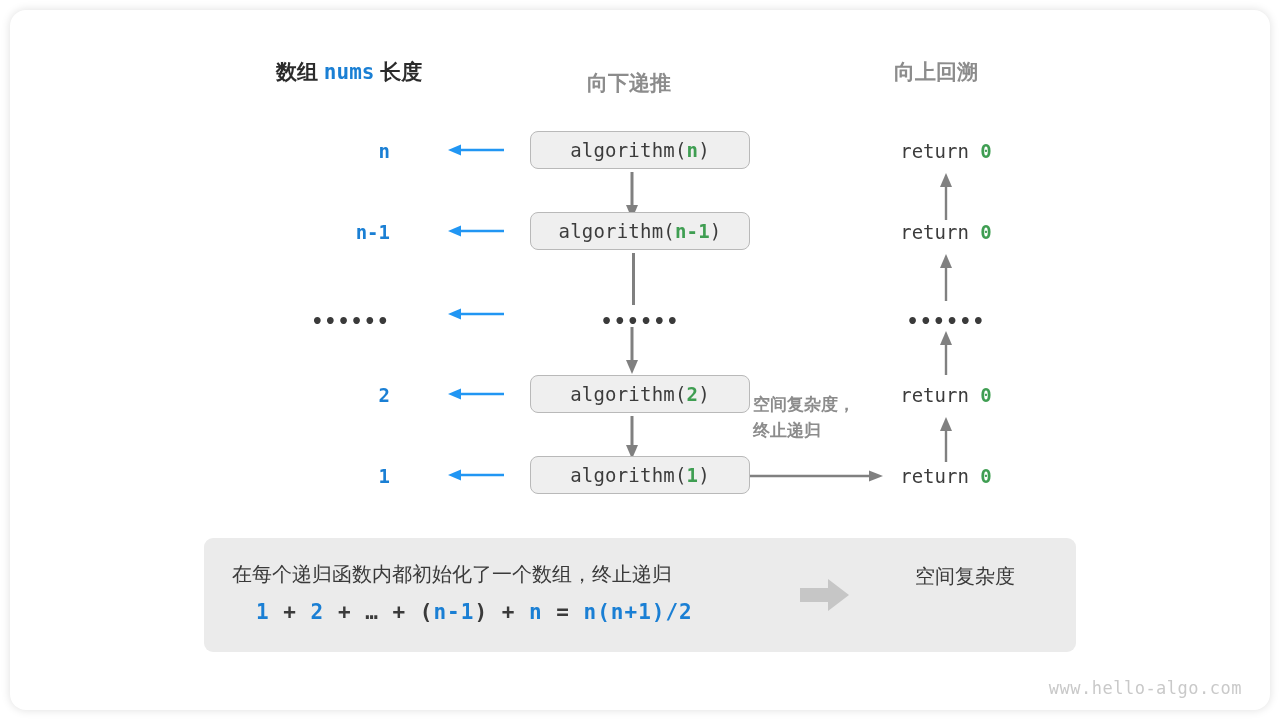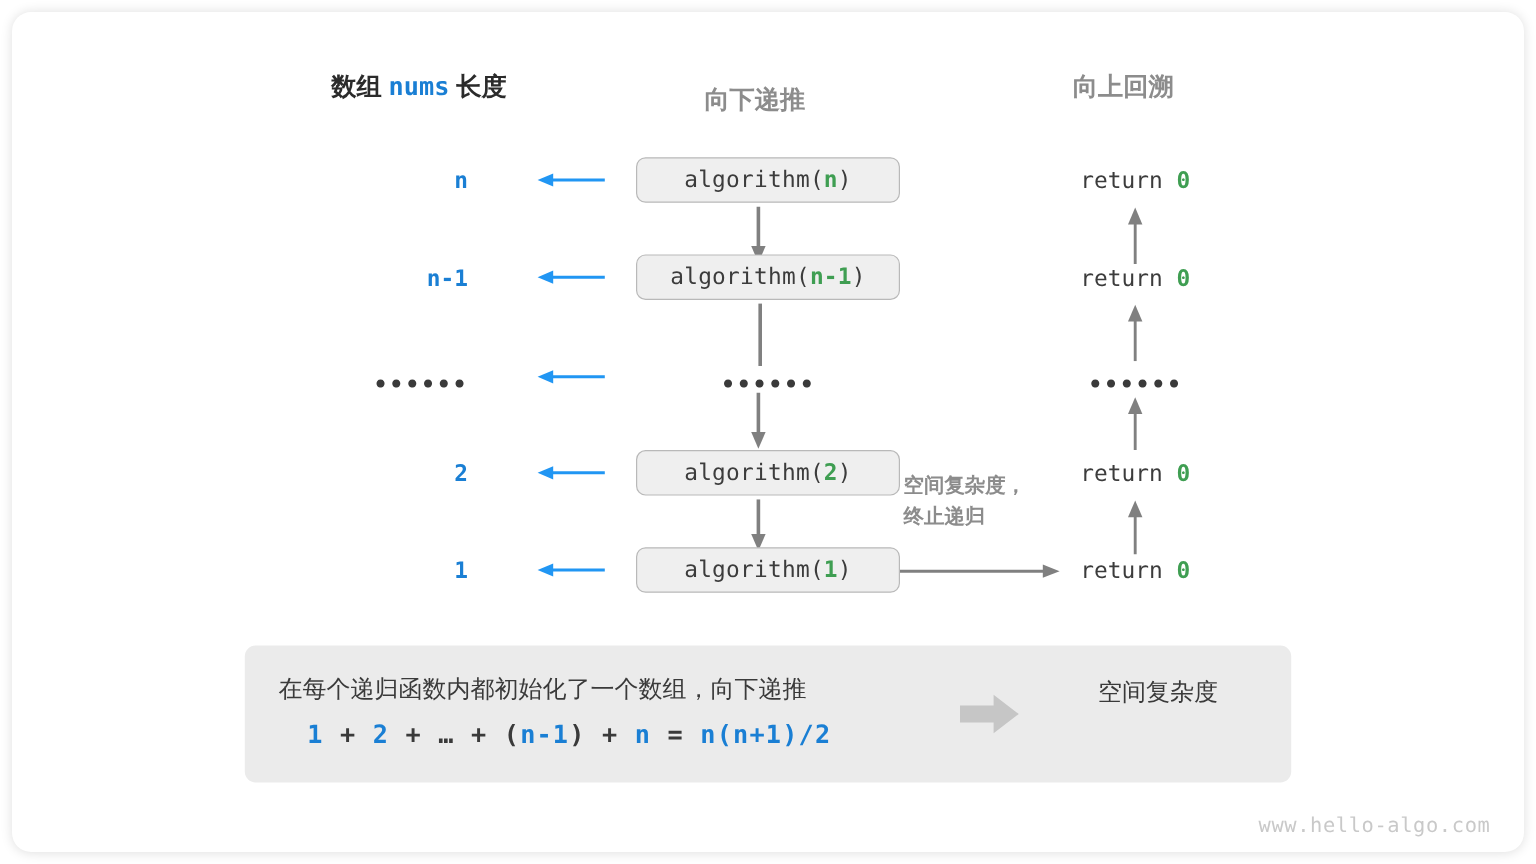--- a/index.html
+++ b/index.html
@@ -338,21 +338,21 @@
     <svg width="134" height="16" viewBox="0 0 134 16">
         <path d="M0 8 L122 8" stroke="#808080" stroke-width="2.4" fill="none"></path>
         <path d="M133 8 L119 2.5 L119 13.5 Z" fill="#808080"></path>
       </svg>
   </div>
   <div class="abs ret" style="top:465px">
     <span>return </span><span class="zero">0</span>
   </div>
 
   <div class="abs summary"></div>
-  <div class="abs sum-line1">在每个递归函数内都初始化了一个数组，向下递推</div>
+  <div class="abs sum-line1">在每个递归函数内都初始化了一个数组，终止递归</div>
   <div class="abs sum-formula">
     <span class="b">1</span><span> + </span><span class="b">2</span><span> + </span><span>…</span><span> + </span><span>(</span><span class="b">n-1</span><span>)</span><span> + </span><span class="b">n</span><span> = </span><span class="b">n(n+1)/2</span>
   </div>
   <div class="abs block-arrow">
     <svg width="50" height="34" viewBox="0 0 50 34">
         <path d="M0 10 L28 10 L28 1 L49 17 L28 33 L28 24 L0 24 Z" fill="#c6c6c6"></path>
       </svg>
   </div>
   <div class="abs sum-right-title">空间复杂度</div>
 

